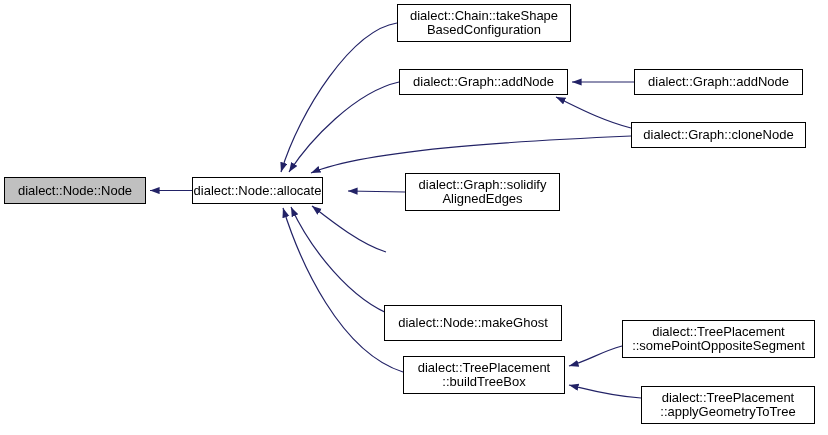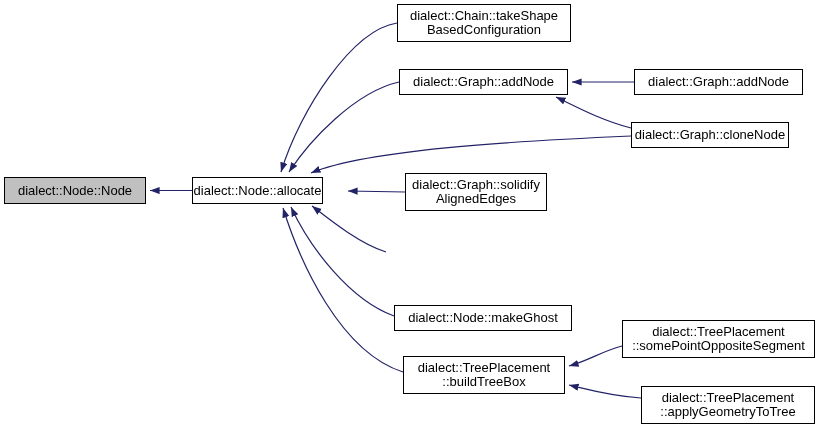--- a/index.html
+++ b/index.html
@@ -81,23 +81,23 @@
       <path d="M641,398 C610,396 590,390 569,385"></path>
     </g>
   </svg>
 
   <div class="node root" style="left:4px;  top:177px; width:142px; height:27px;">dialect::Node::Node</div>
   <div class="node" style="left:192px;top:177px; width:131px; height:27px;">dialect::Node::allocate</div>
   <div class="node" style="left:397px;top:4px;  width:174px; height:38px;">dialect::Chain::takeShape
 BasedConfiguration</div>
   <div class="node" style="left:399px;top:69px;  width:169px; height:26px;">dialect::Graph::addNode</div>
   <div class="node" style="left:634px;top:69px;  width:169px; height:26px;">dialect::Graph::addNode</div>
-  <div class="node" style="left:631px;top:122px; width:158px; height:26px;">dialect::Graph::cloneNode</div>
-  <div class="node" style="left:405px;top:173px; width:142px; height:38px;">dialect::Graph::solidify
+  <div class="node" style="left:631px;top:122px; width:175px; height:26px;">dialect::Graph::cloneNode</div>
+  <div class="node" style="left:405px;top:173px; width:155px; height:38px;">dialect::Graph::solidify
 AlignedEdges</div>
-  <div class="node" style="left:394px;top:305px; width:178px; height:26px;">dialect::Node::makeGhost</div>
+  <div class="node" style="left:384px;top:305px; width:178px; height:36px;">dialect::Node::makeGhost</div>
   <div class="node" style="left:403px;top:356px; width:162px; height:38px;">dialect::TreePlacement
 ::buildTreeBox</div>
   <div class="node" style="left:622px;top:320px; width:193px; height:38px;">dialect::TreePlacement
 ::somePointOppositeSegment</div>
   <div class="node" style="left:641px;top:386px; width:174px; height:38px;">dialect::TreePlacement
 ::applyGeometryToTree</div>
 </div>
 
 </body></html>

